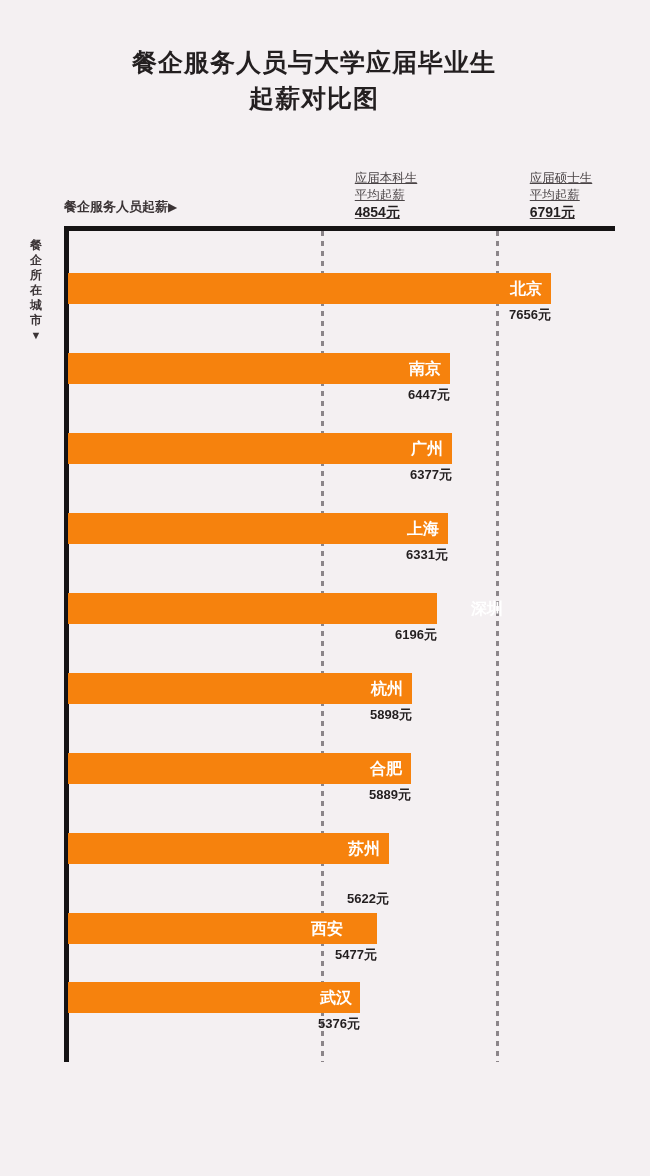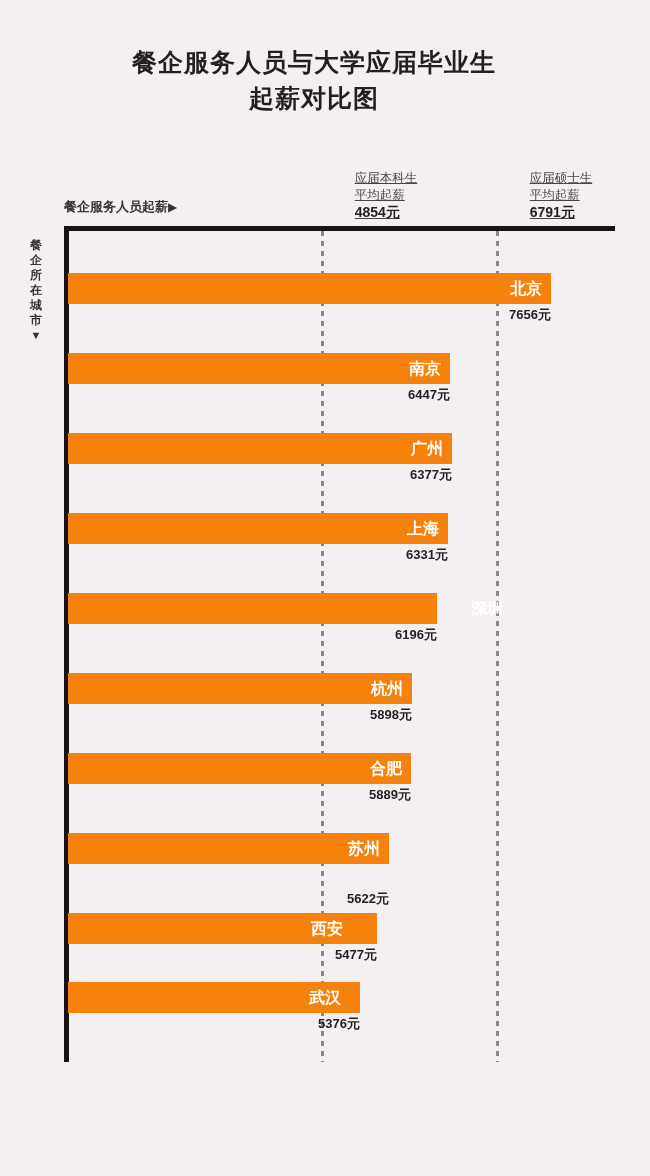--- a/index.html
+++ b/index.html
@@ -249,21 +249,21 @@
       <div class="bar-label">苏州</div>
       <div class="bar-value" style="left:321px;margin-top:24px;">5622元</div>
     </div>
 
     <div class="bar-row" style="top:687px; width:284px;">
       <div class="bar" style="width:309px;"></div>
       <div class="bar-label">西安</div>
       <div class="bar-value" style="left:309px;">5477元</div>
     </div>
 
-    <div class="bar-row" style="top:756px; width:282px;">
+    <div class="bar-row" style="top:756px; width:282px;padding-left:11px;">
       <div class="bar" style="width:292px;"></div>
       <div class="bar-label">武汉</div>
       <div class="bar-value" style="left:292px;">5376元</div>
     </div>
   </div>
 
 
 </div>
 
 </body></html>

